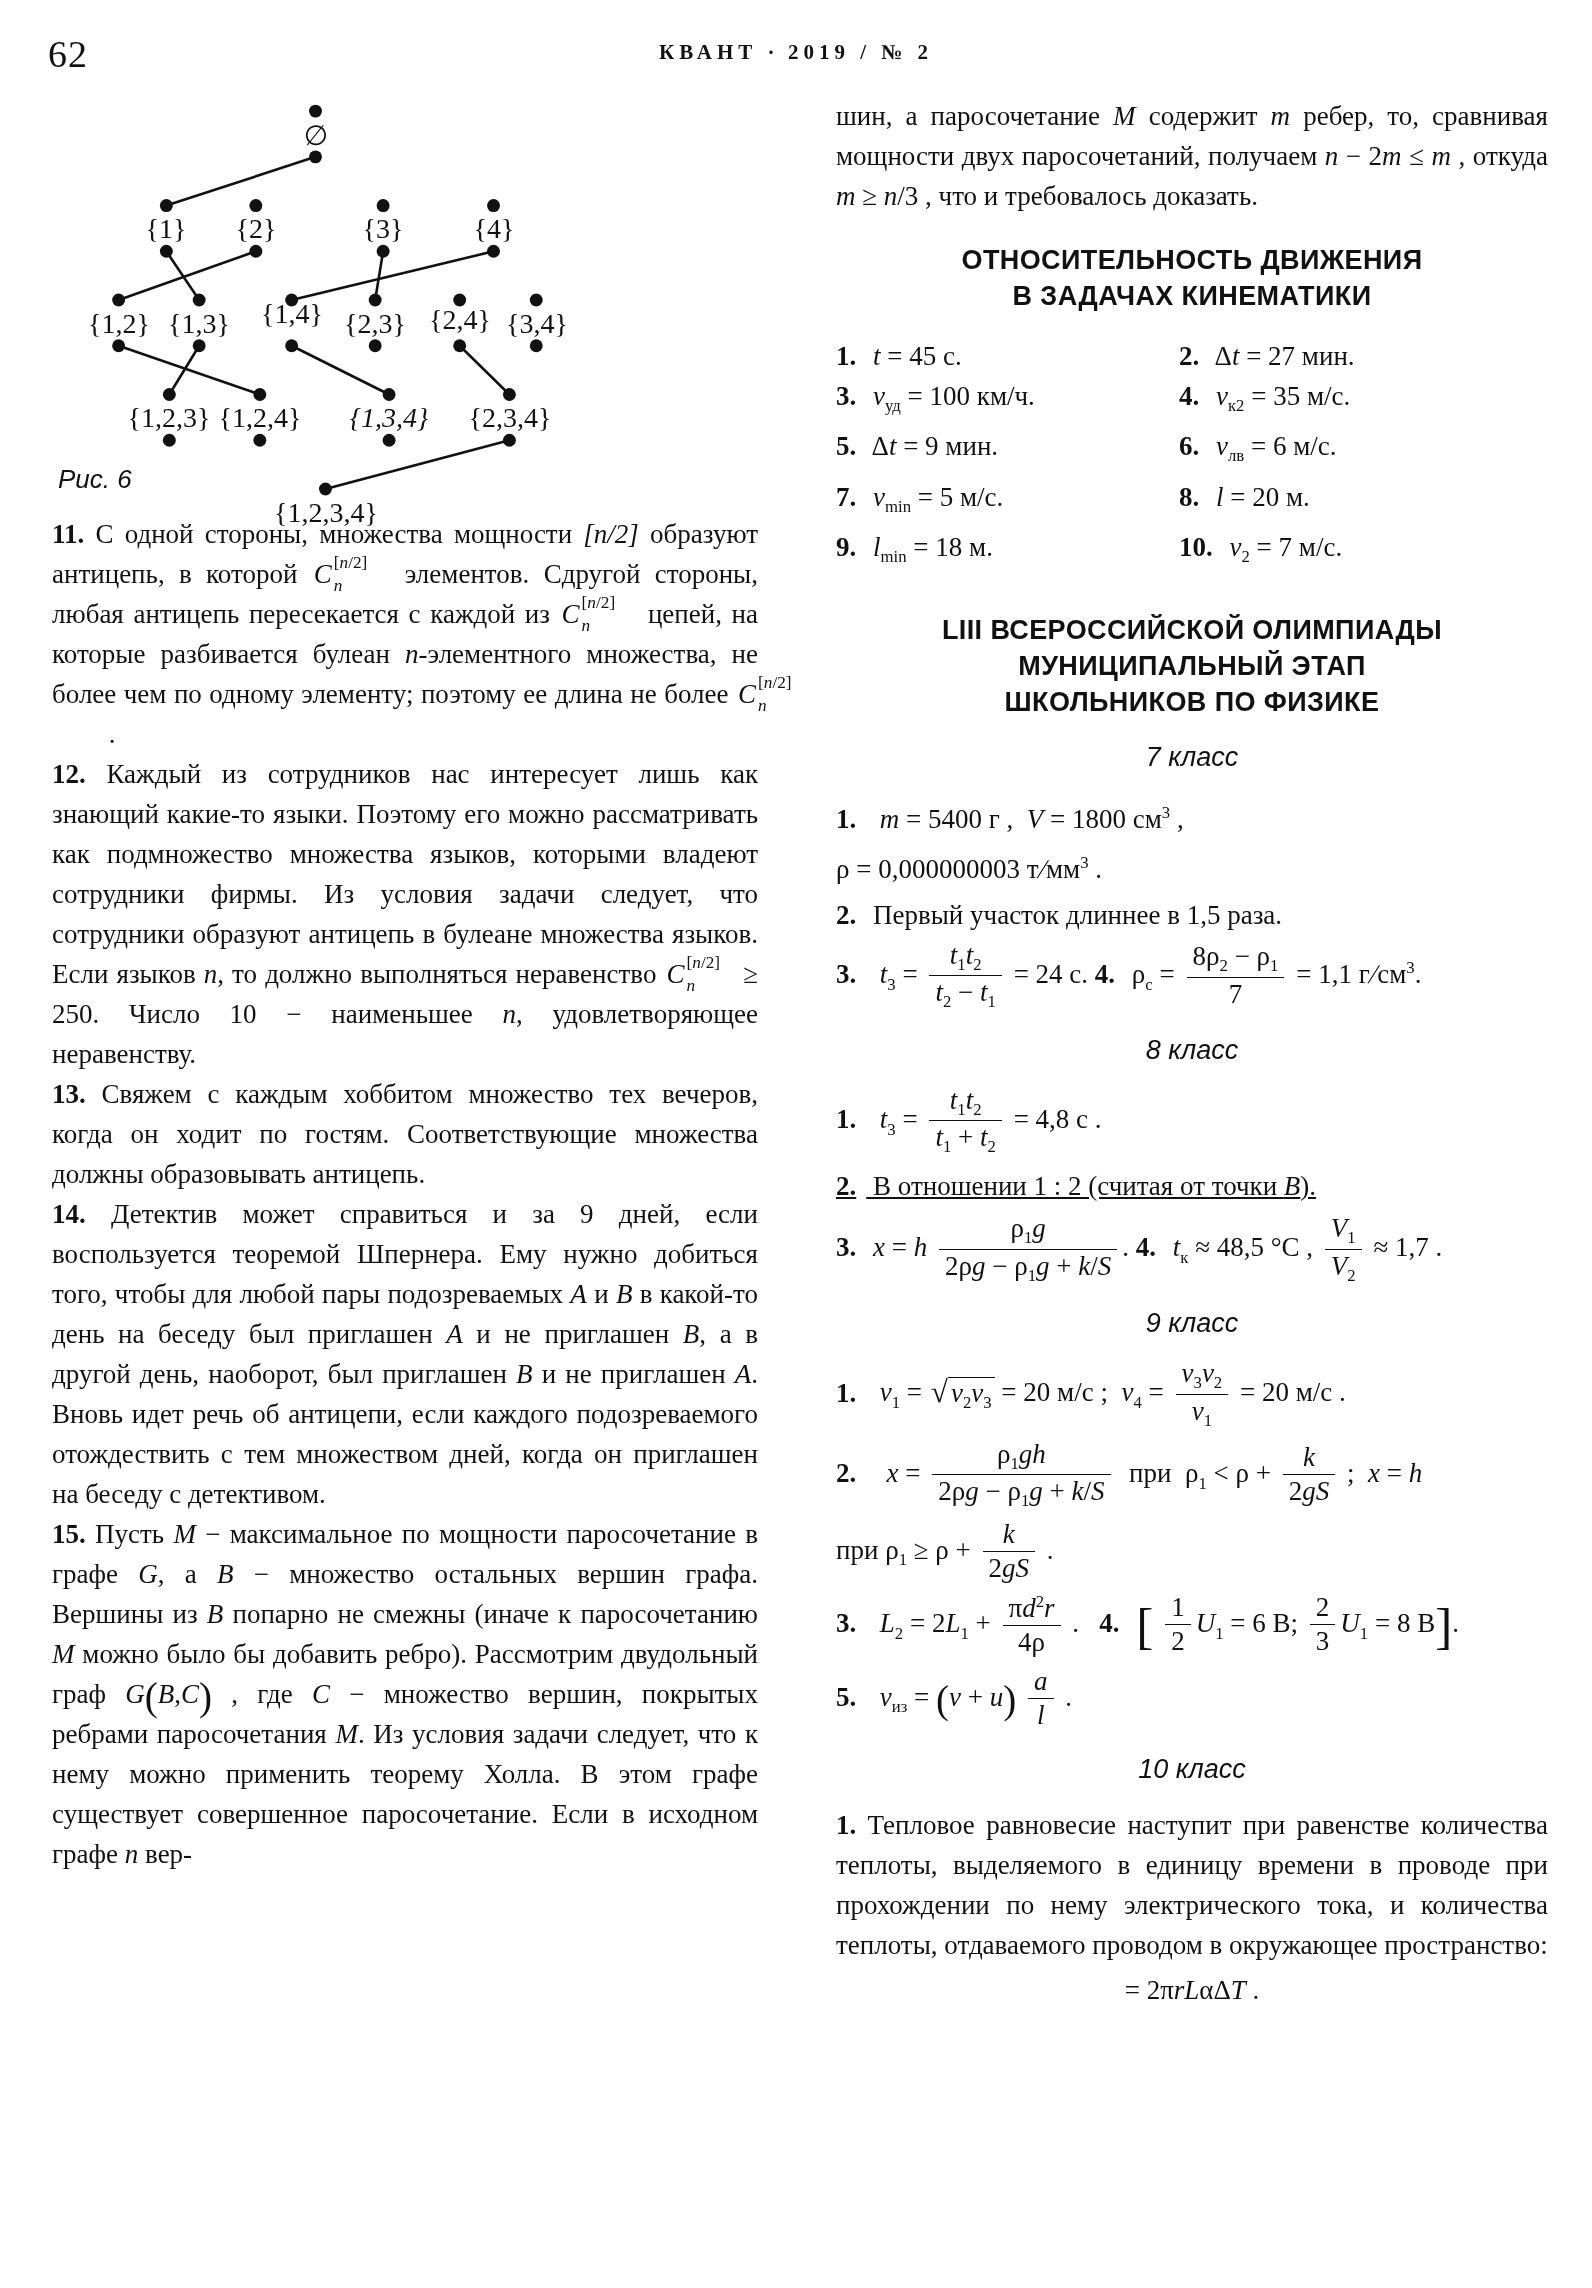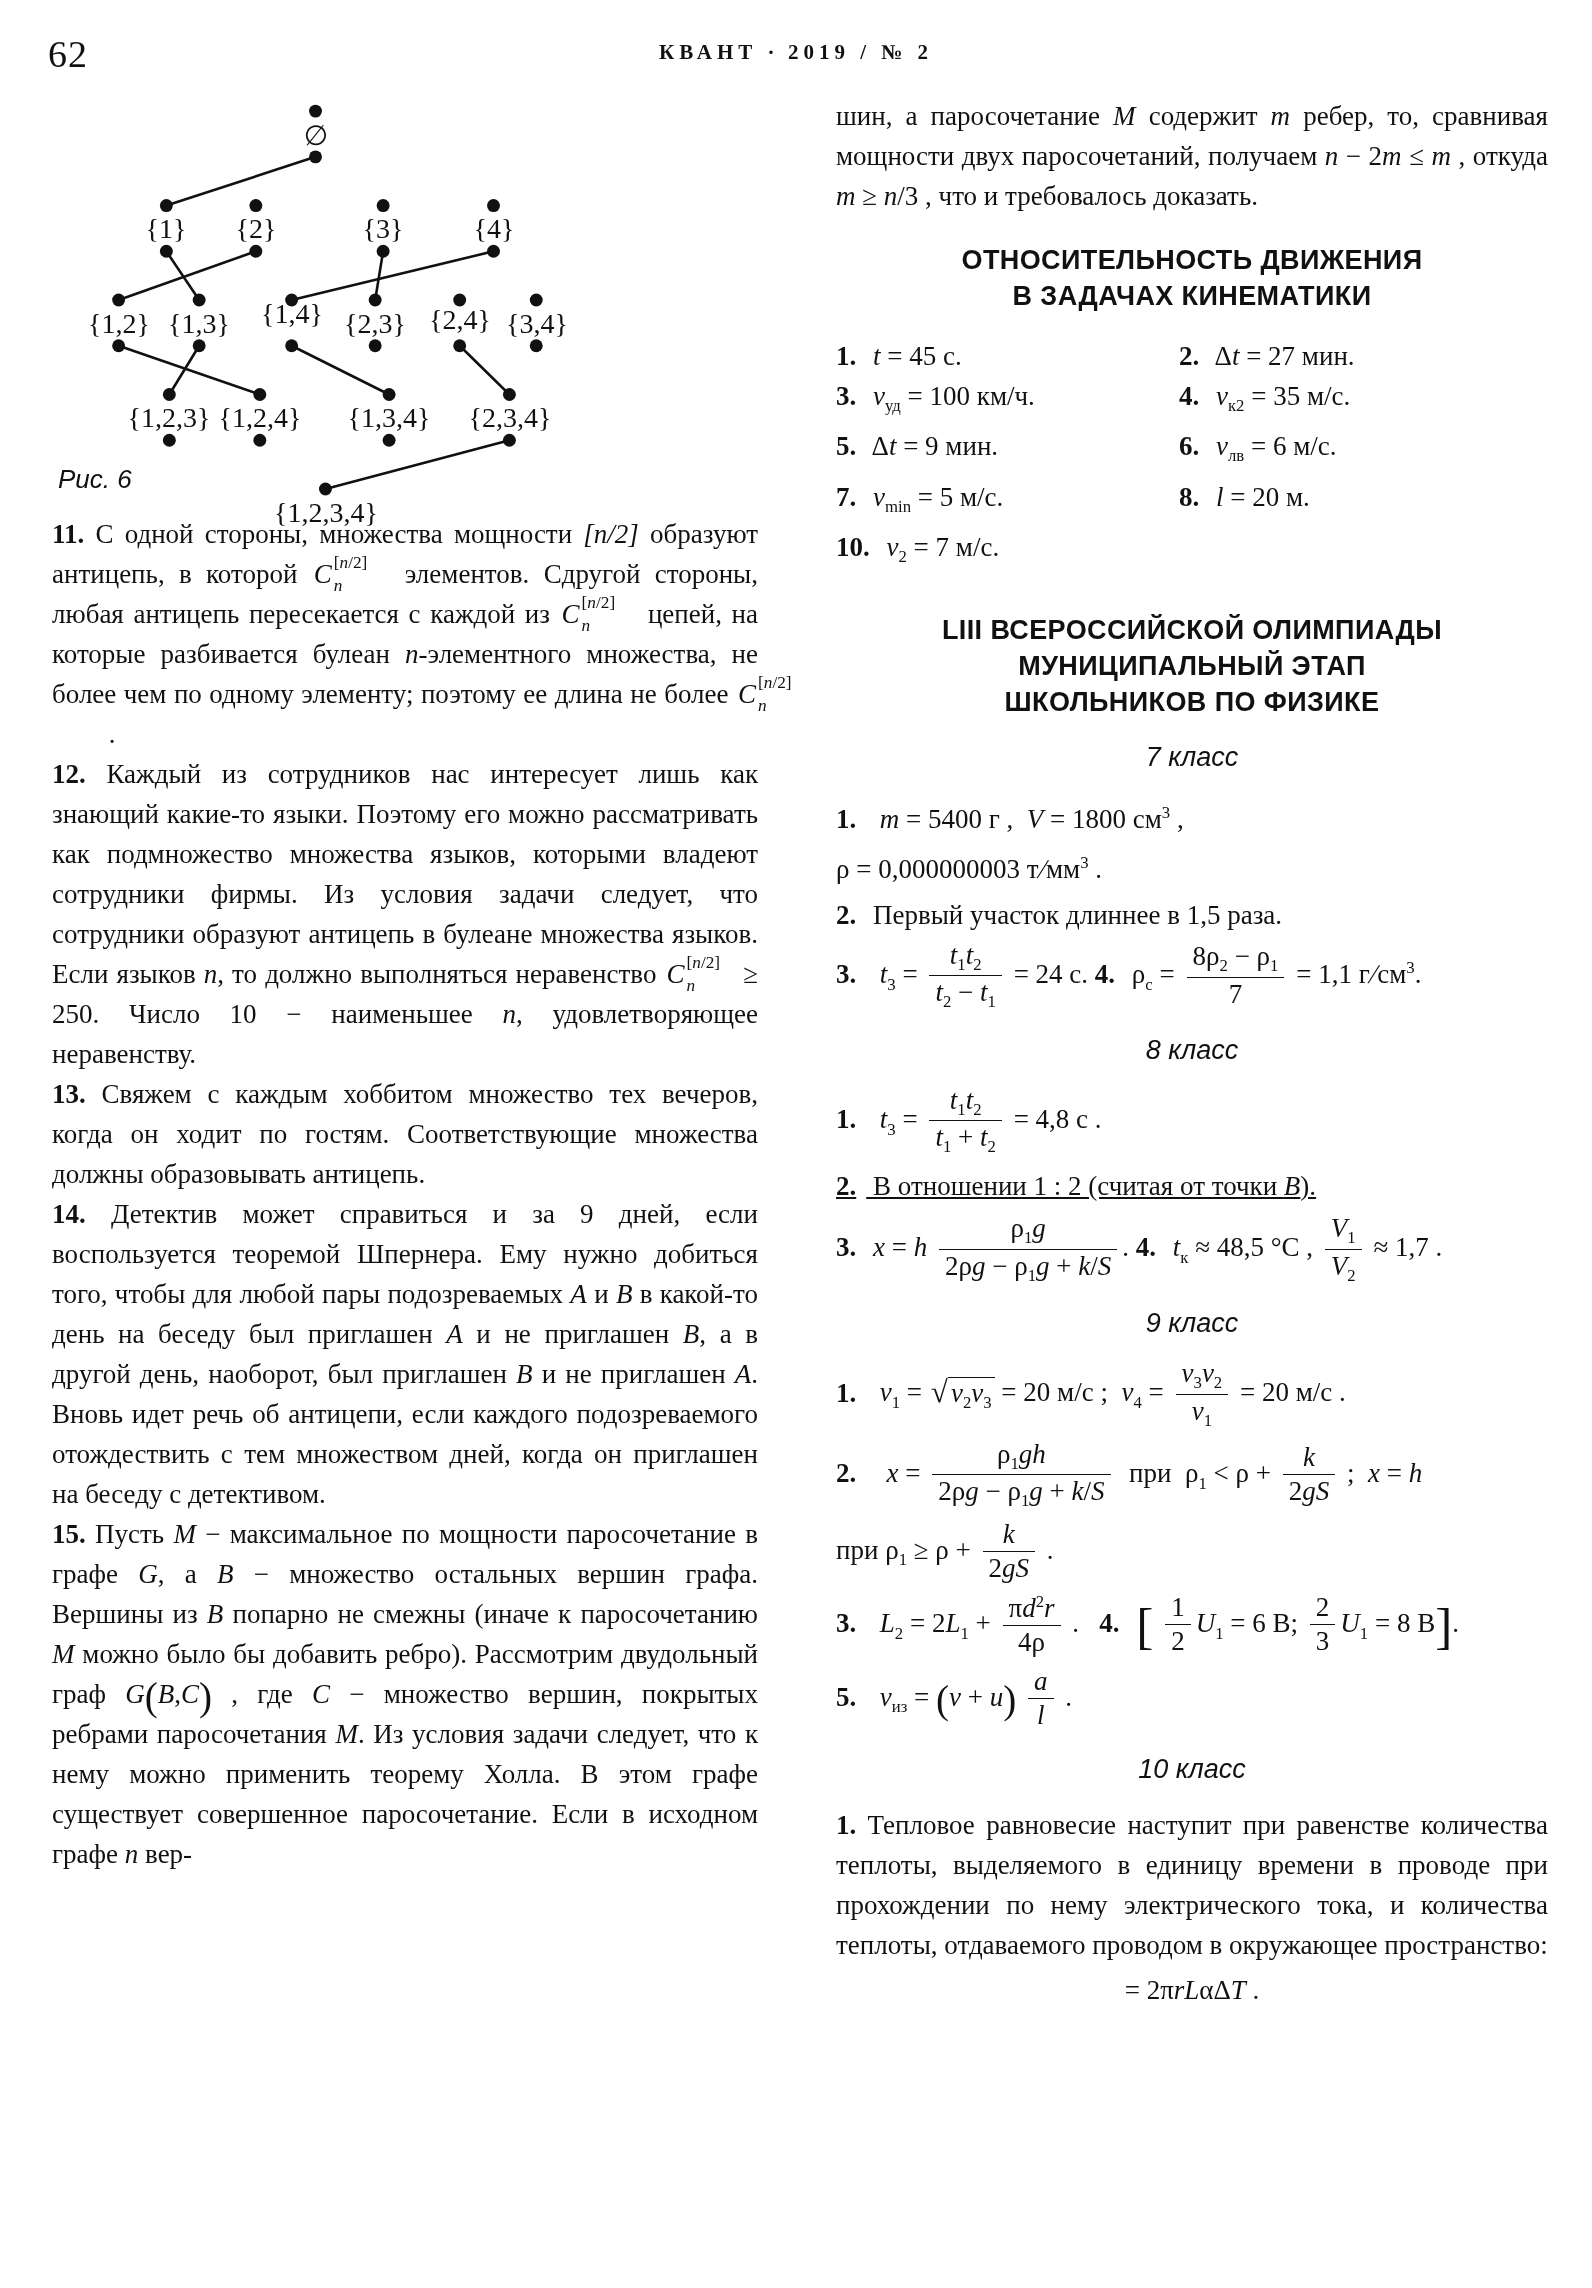--- a/index.html
+++ b/index.html
@@ -171,21 +171,21 @@
           <div class="node-label" style="left: 331px; top: 117px;">{3}</div>
           <div class="node-label" style="left: 442px; top: 117px;">{4}</div>
           <div class="node-label" style="left: 67px; top: 212px;">{1,2}</div>
           <div class="node-label" style="left: 147px; top: 212px;">{1,3}</div>
           <div class="node-label" style="left: 240px; top: 202px;">{1,4}</div>
           <div class="node-label" style="left: 323px; top: 212px;">{2,3}</div>
           <div class="node-label" style="left: 408px; top: 208px;">{2,4}</div>
           <div class="node-label" style="left: 485px; top: 212px;">{3,4}</div>
           <div class="node-label" style="left: 117px; top: 306px;">{1,2,3}</div>
           <div class="node-label" style="left: 208px; top: 306px;">{1,2,4}</div>
-          <div class="node-label" style="left: 337px; top: 306px;">{1,3,4}</div>
+          <div class="node-label" style="left: 337px; top: 306px; font-style: italic;">{1,3,4}</div>
           <div class="node-label" style="left: 458px; top: 306px;">{2,3,4}</div>
           <div class="node-label" style="left: 274px; top: 401px;">{1,2,3,4}</div>
         </div>
       <div class="fig-caption">Рис. 6</div>
     </div>
 
     <p class="body-text">
       <span class="num">11.</span>
       С одной стороны, множества мощности
       <span class="mi">[<i>n</i>/2]</span>
@@ -272,20 +272,24 @@
       </div>
       <div class="ans">
         <span class="num">7.</span>
         <i>v</i><sub class="sb">min</sub> = 5 м/с.
       </div>
       <div class="ans">
         <span class="num">8.</span>
         <i>l</i> = 20 м.
       </div>
       <div class="ans">
+        <span class="num">9.</span>
+        <i>l</i><sub class="sb">min</sub> = 18 м.
+      </div>
+      <div class="ans">
         <span class="num">10.</span>
         <i>v</i><sub class="sb">2</sub> = 7 м/с.
       </div>
     </div>
 
     <div class="sec-head" style="margin-top:34px;">
       <div>LIII ВСЕРОССИЙСКОЙ ОЛИМПИАДЫ</div>
       <div>МУНИЦИПАЛЬНЫЙ ЭТАП</div>
       <div>ШКОЛЬНИКОВ ПО ФИЗИКЕ</div>
     </div>

